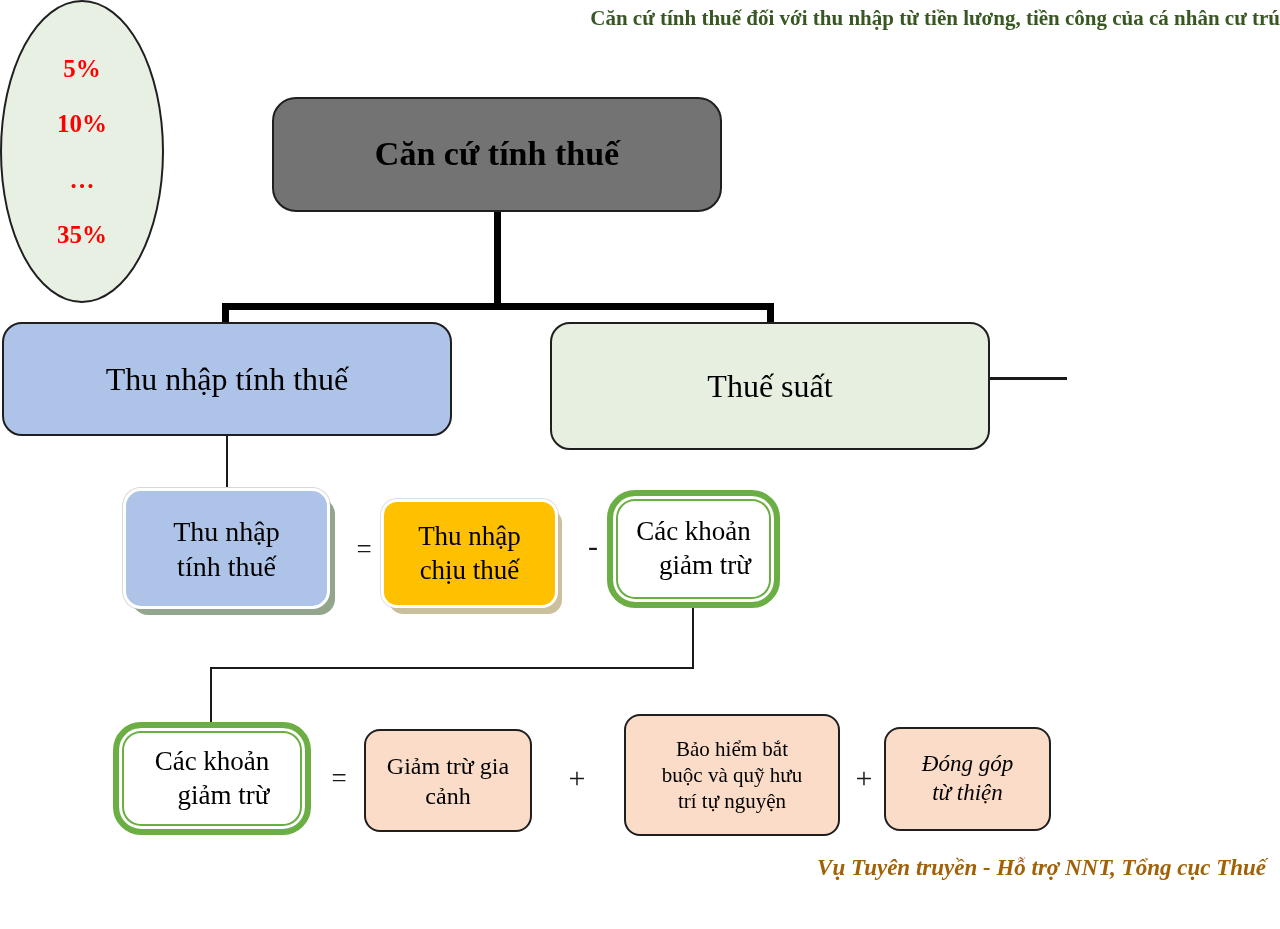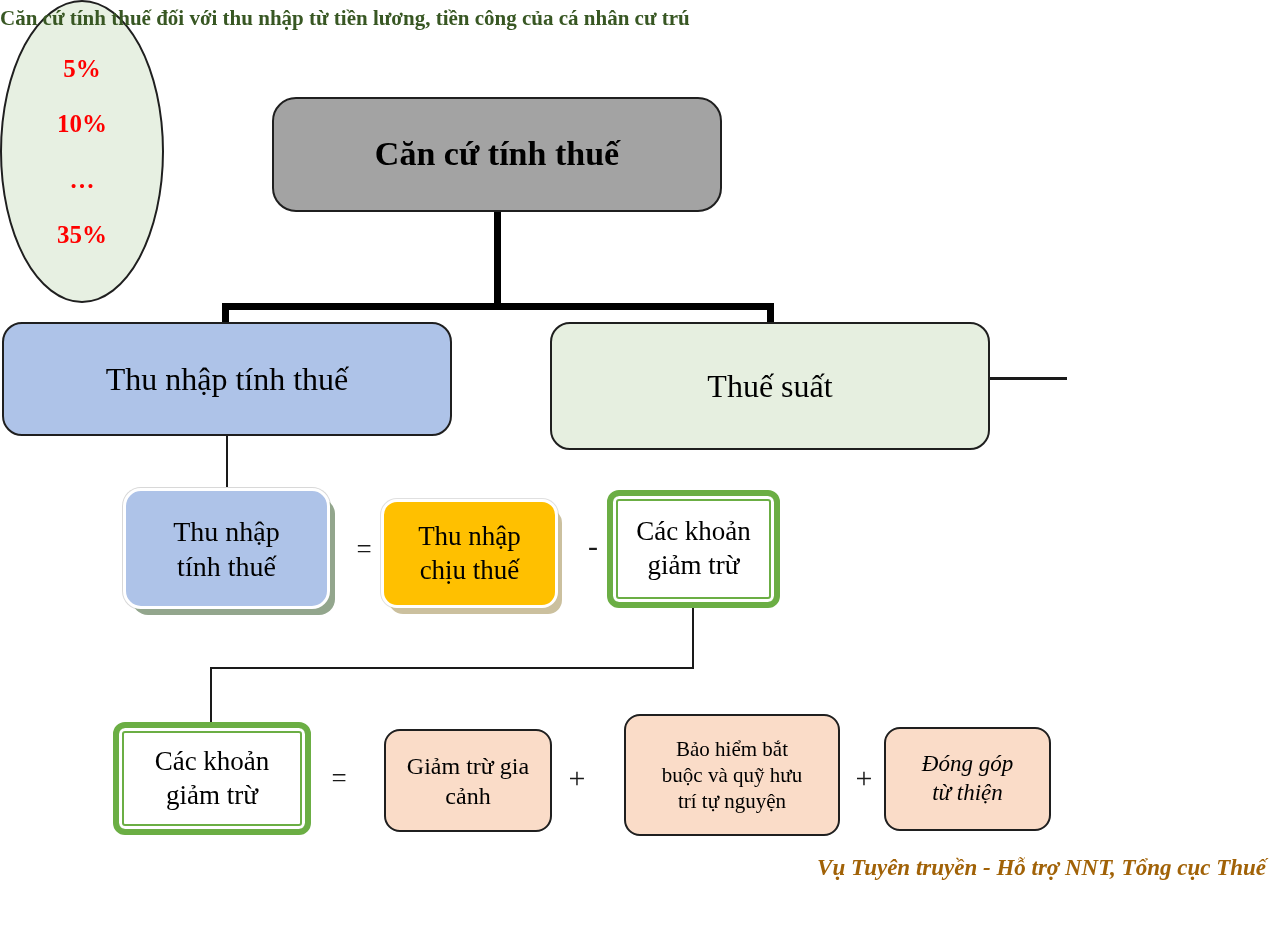--- a/index.html
+++ b/index.html
@@ -1,33 +1,33 @@
 <!DOCTYPE html>
 <html><head>
 <meta charset="utf-8">
 <style>
   html,body { margin:0; padding:0; background:#ffffff; }
   #stage {
     position:relative; width:1280px; height:929px; background:#ffffff;
     overflow:hidden; font-family:"Liberation Serif", serif;
   }
   .title {
-    position:absolute; left:0; top:6px; width:1280px; text-align:left;
+    position:absolute; left:0; top:6px; width:1280px; text-align:right;
     font-family:"Liberation Serif", serif; font-weight:bold; font-size:21px;
     color:#385723;
   }
   .box {
     position:absolute; display:flex; align-items:center; justify-content:center;
     text-align:center; color:#000; box-sizing:border-box;
     font-family:"Liberation Serif", serif; line-height:1.25;
   }
   .box span { white-space:pre-line; }
   .main-box {
     left:272px; top:97px; width:450px; height:115px;
-    background:#a3a3a3; border:2.5px solid #1f1f1f; border-radius:24px;
+    background:#737373; border:2.5px solid #1f1f1f; border-radius:24px;
     font-weight:bold; font-size:34px;
   }
   .blue1 {
     left:2px; top:322px; width:450px; height:114px;
     background:#AEC3E8; border:2px solid #1f1f1f; border-radius:20px;
     font-size:32px;
   }
   .ts-box {
     left:550px; top:322px; width:440px; height:128px;
     background:#E6EFE0; border:2px solid #1f1f1f; border-radius:20px;
@@ -46,30 +46,31 @@
     box-shadow:7px 8px 0 -2px #93A68D, 0 0 0 1px #d8d8d8;
     font-size:28px;
   }
   .orange {
     left:381px; top:499px; width:177px; height:109px;
     background:#FFC000; border:3px solid #ffffff; border-radius:16px;
     box-shadow:6px 8px 0 -2px #CBC09E, 0 0 0 1px #e0e0e0;
     font-size:27px;
   }
   .green-double {
-    background:#ffffff; border:6px solid #6BAE44; border-radius:12px;
+    background:#ffffff; border:6px solid #6BAE44; border-radius:28px;
     box-shadow:inset 0 0 0 3px #ffffff, inset 0 0 0 5px #6BAE44;
     font-size:27px;
+    text-align:right;
   }
   .green2 { left:607px; top:490px; width:173px; height:118px; }
   .green3 { left:113px; top:722px; width:198px; height:113px; }
   .peach {
     background:#FADCC8; border:2px solid #1f1f1f; border-radius:16px;
   }
-  .peach1 { left:384px; top:729px; width:168px; height:103px; font-size:24px; }
+  .peach1 { left:364px; top:729px; width:168px; height:103px; font-size:24px; }
   .peach2 { left:624px; top:714px; width:216px; height:122px; font-size:21px; }
   .peach3 { left:884px; top:727px; width:167px; height:104px; font-size:23px;font-style:italic; }
   .op {
     position:absolute; transform:translate(-50%,-50%);
     font-family:"Liberation Serif", serif; font-size:30px; color:#1a1a1a;
   }
   .line { position:absolute; background:#000000; }
   .thin { background:#1a1a1a; }
   .credit {
     position:absolute; right:14px; top:855px;

